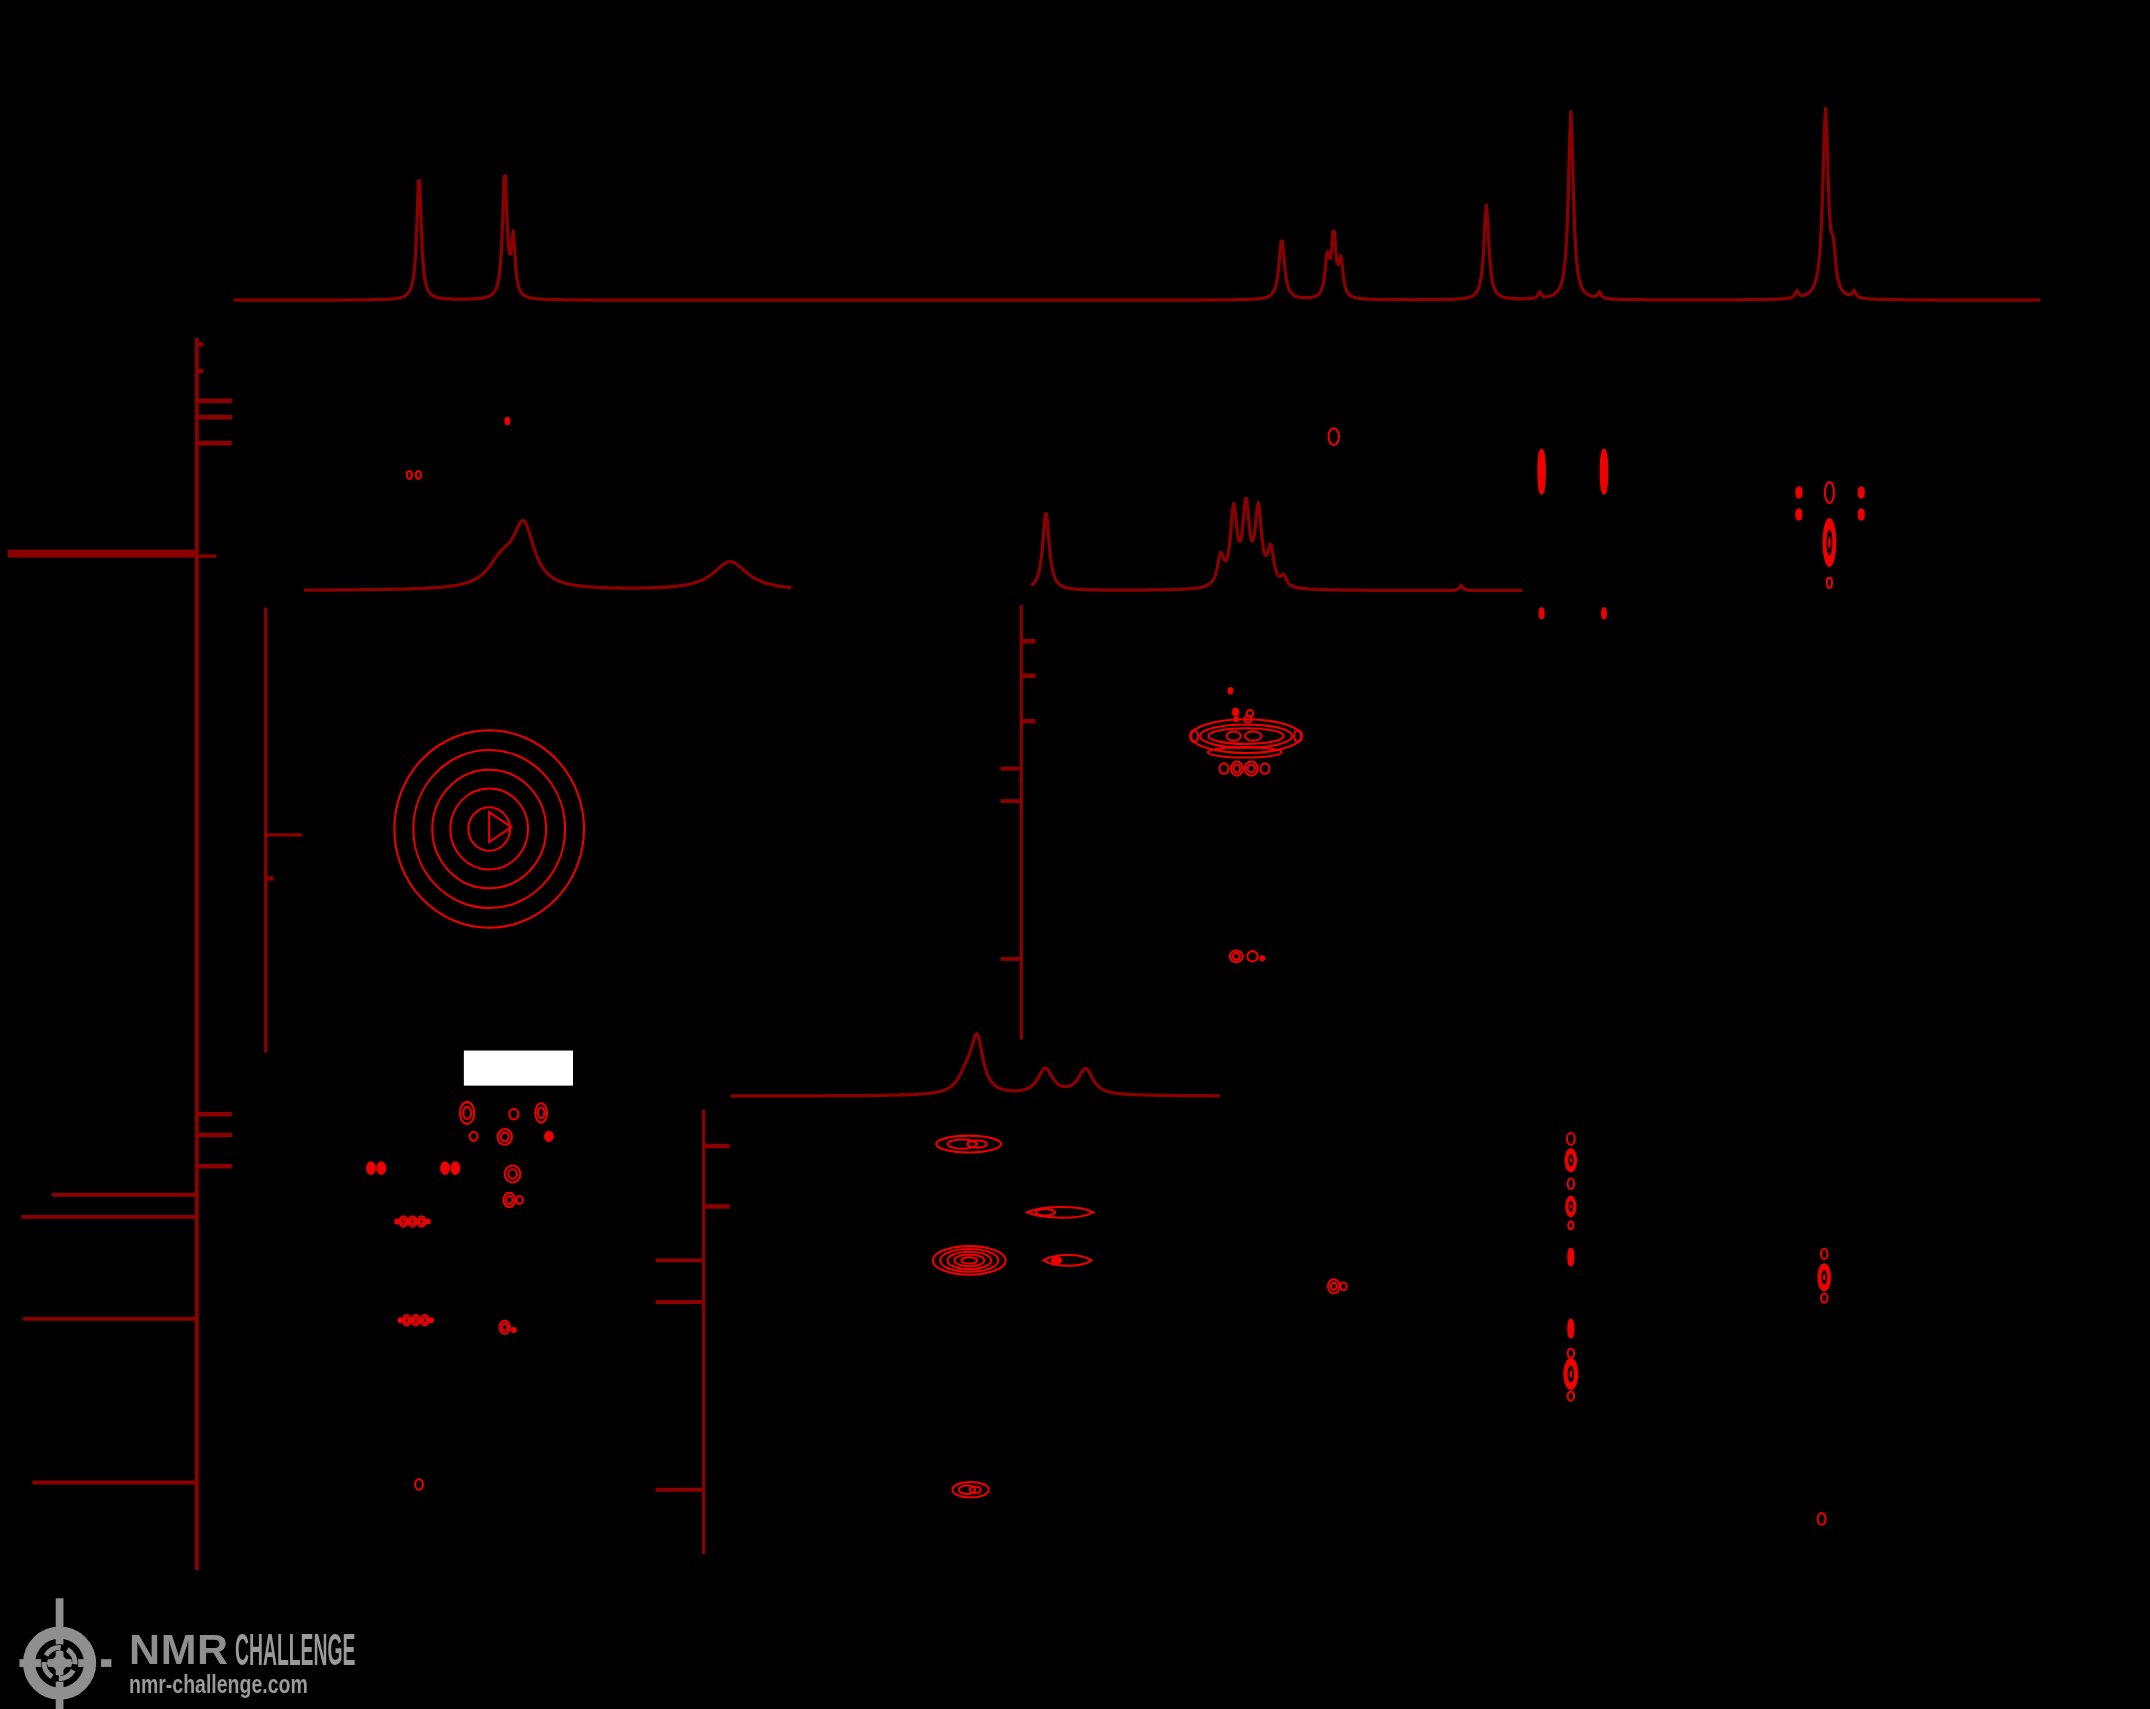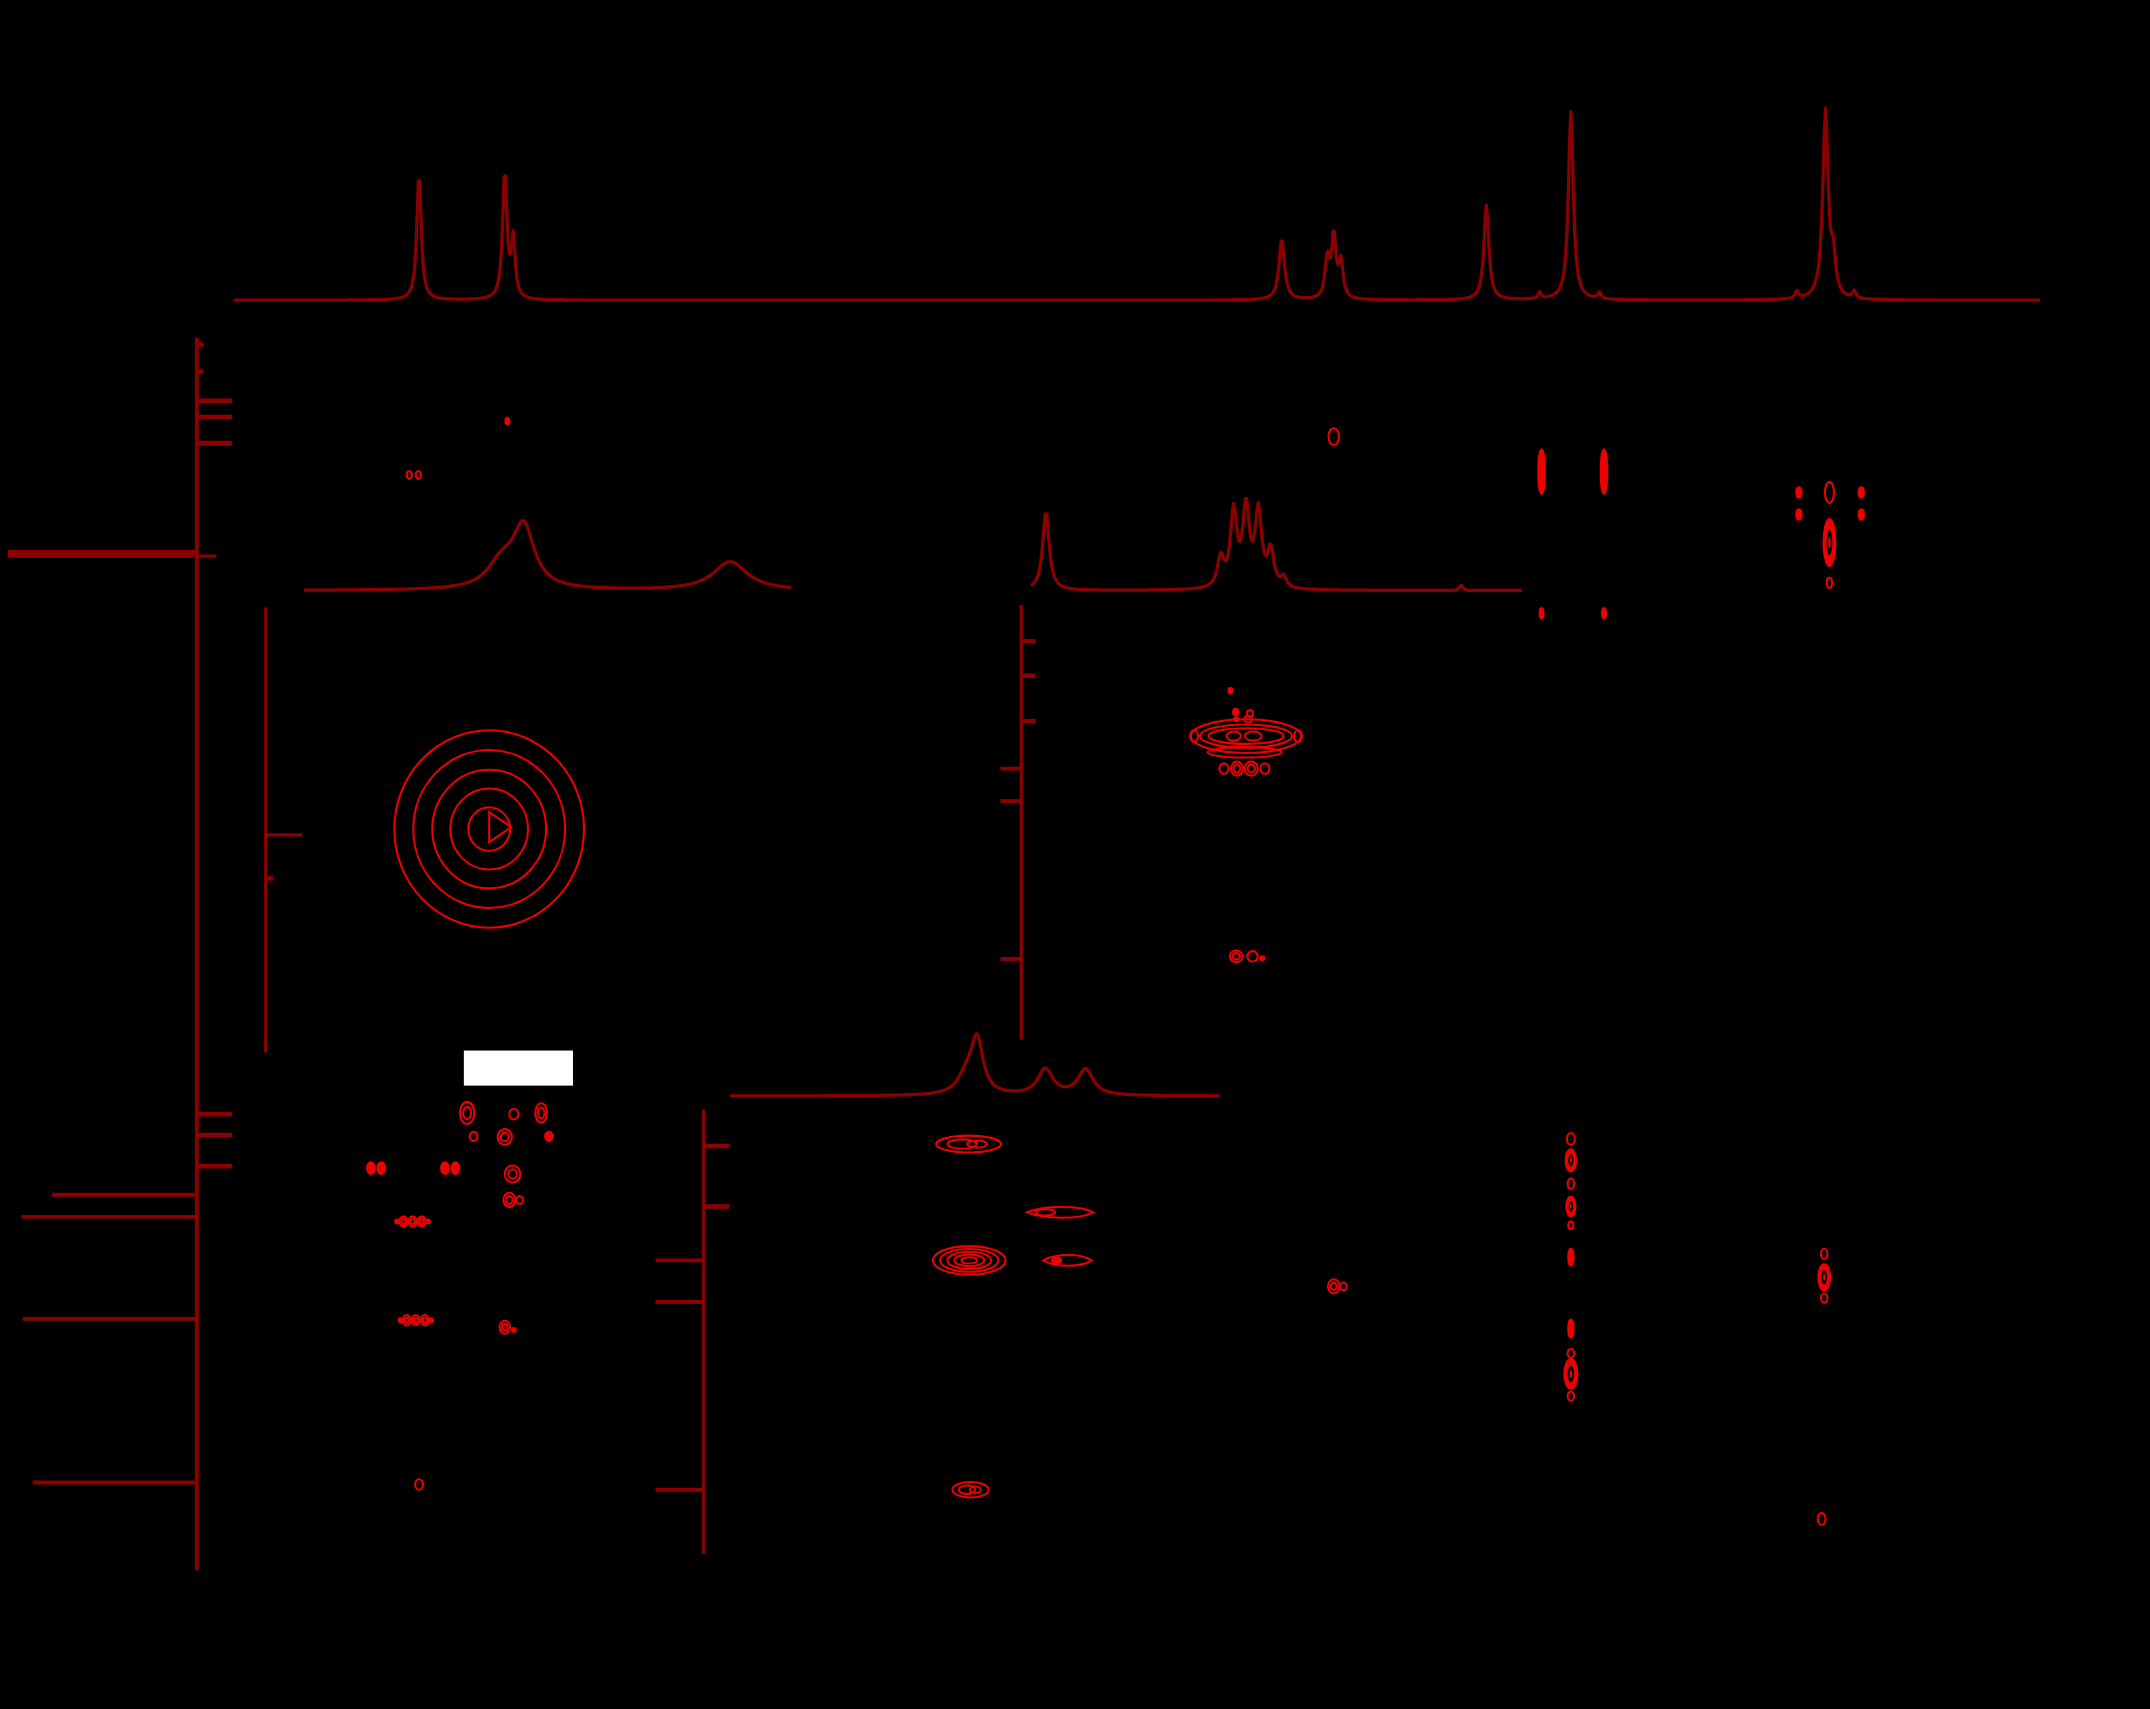--- a/index.html
+++ b/index.html
@@ -199,14 +199,28 @@
         <ellipse cx="1492" cy="1940" rx="12.32" ry="4.84" fill="none" stroke="#ee0000" stroke-width="3.2"></ellipse>
         <path d="M 1606,1940 C 1624.5,1929 1665.2,1929 1680,1940
                       C 1665.2,1951 1624.5,1951 1606,1940 Z" fill="none" stroke="#ee0000" stroke-width="3.2"></path>
         <ellipse cx="1626.35" cy="1940" rx="7" ry="4.95" fill="#ee0000" stroke="#ee0000" stroke-width="3.2"></ellipse>
         <ellipse cx="1494" cy="2293" rx="28" ry="12" fill="none" stroke="#ee0000" stroke-width="3.2"></ellipse>
         <ellipse cx="1488.4" cy="2293" rx="12.6" ry="6.6000000000000005" fill="none" stroke="#ee0000" stroke-width="3.2"></ellipse>
         <ellipse cx="1501.28" cy="2293" rx="8.4" ry="5.04" fill="none" stroke="#ee0000" stroke-width="3.2"></ellipse>
       </g>
     </svg>
 
+  <div class="logo">
+    <svg class="logo-icon" width="136" height="125" viewBox="0 0 210 192" xmlns="http://www.w3.org/2000/svg">
+      <circle cx="92" cy="120" r="47" fill="none" stroke="#8f8f8f" stroke-width="19"></circle>
+      <rect x="86" y="20" width="12" height="172" fill="#8f8f8f"></rect>
+      <rect x="30" y="114" width="118" height="12" fill="#8f8f8f"></rect>
+      <rect x="156" y="114" width="16" height="12" fill="#8f8f8f"></rect>
+      <circle cx="92" cy="120" r="24" fill="none" stroke="#000" stroke-width="10"></circle>
+      <circle cx="92" cy="120" r="24" fill="none" stroke="#8f8f8f" stroke-width="8" stroke-dasharray="27 10.7" transform="rotate(28 92 120)"></circle>
+      <path d="M92,98 Q97,115 114,120 Q97,125 92,142 Q87,125 70,120 Q87,115 92,98 Z" fill="#8f8f8f"></path>
+    </svg>
+    <div class="brand brand-bold">NMR</div>
+    <div class="brand brand-light"><span class="squeeze">CHALLENGE</span></div>
+    <div class="brand brand-url"><span class="squeeze">nmr-challenge.com</span></div>
+  </div>
 </div>
 
 
 </body></html>

